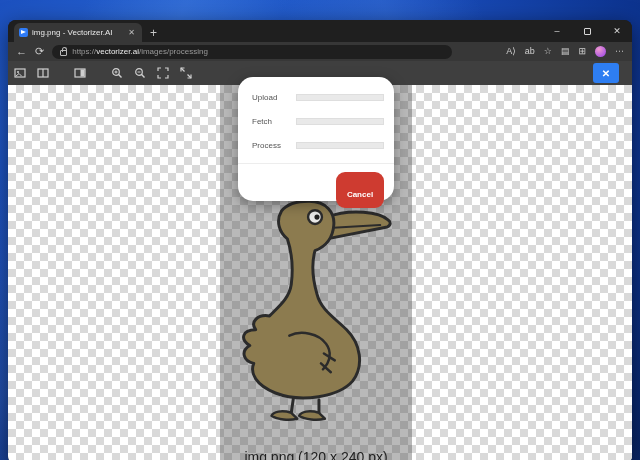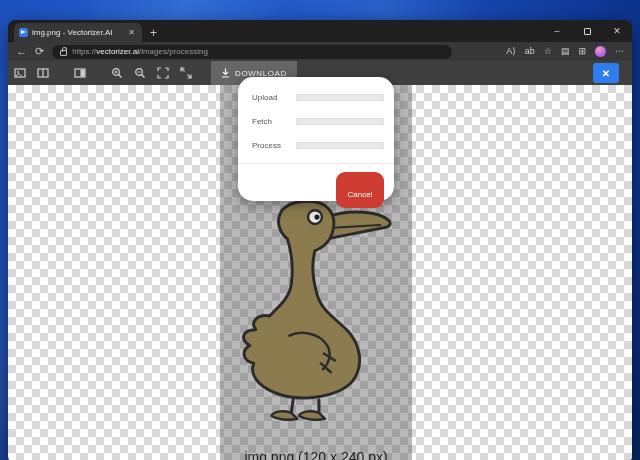--- a/index.html
+++ b/index.html
@@ -76,21 +76,21 @@
   
   .dialog { position:absolute; left:230px; top:-8px; width:156px; height:124px; background:#fff;
     border-radius:15px; box-shadow:0 4px 14px rgba(0,0,0,.35); z-index:5; padding:12px 10px 0 14px; }
   .prog-row { display:flex; align-items:center; height:16px; margin-bottom:8px; }
   .prog-label { width:44px; font-size:8px; color:#555; }
   .prog-track { width:88px; height:7px; background:#e9e9e9; border:1px solid #dedede; overflow:hidden; }
   .prog-fill { height:100%; background:#1a63d6; width:0; }
   .dialog-footer { border-top:1px solid #ededed; margin:10px -10px 0 -14px; padding:8px 10px 0 0;
     display:flex; justify-content:flex-end; }
   .cancel-btn { min-width:48px; height:24px; border:none; border-radius:9px; background:#ce3b30;
-    color:#fff; font-size:8px; font-weight:normal; font-family:inherit; padding:18px 10px; }
+    color:#fff; font-size:8px; font-weight:bold; font-family:inherit; padding:18px 10px; }
 </style>
 </head>
 <body>
 
 <div class="desk-streak"></div>
 
 <div class="window">
 
   <div class="tabstrip">
     <div class="tab">
@@ -167,27 +167,20 @@
       <svg width="12" height="12" viewBox="0 0 12 12">
           <path d="M1 4 V1 H4 M8 1 H11 V4 M11 8 V11 H8 M4 11 H1 V8" fill="none" stroke="#cfcfcf" stroke-width="1.2"></path>
         </svg>
     </span>
     <span class="tool-btn">
       <svg width="12" height="12" viewBox="0 0 12 12">
           <path d="M4.5 1 H1 V4.5 M7.5 11 H11 V7.5" fill="none" stroke="#cfcfcf" stroke-width="1.2"></path>
           <line x1="1" y1="1" x2="4.5" y2="4.5" stroke="#cfcfcf" stroke-width="1.2"></line>
           <line x1="11" y1="11" x2="7.5" y2="7.5" stroke="#cfcfcf" stroke-width="1.2"></line>
         </svg>
-    </span>
-    <span class="download-btn">
-      <svg width="9" height="10" viewBox="0 0 9 10">
-          <path d="M4.5 0.5 V6 M2 4 L4.5 6.5 L7 4" fill="none" stroke="#f2f2f2" stroke-width="1.2"></path>
-          <line x1="1" y1="9" x2="8" y2="9" stroke="#f2f2f2" stroke-width="1.2"></line>
-        </svg>
-      <span>DOWNLOAD</span>
     </span>
     <span class="page-close">✕</span>
   </div>
 
   <div class="content">
     <div class="image-stage"></div>
 
     <svg class="duck" viewBox="0 0 170 230">
       <g stroke="#2b2b2b" stroke-width="3" stroke-linejoin="round" stroke-linecap="round">
         <path d="M96 22 C120 13 150 17 158 25 C161 27 161 30 157 32 L96 44 Z" fill="#8c7b4f"></path>

